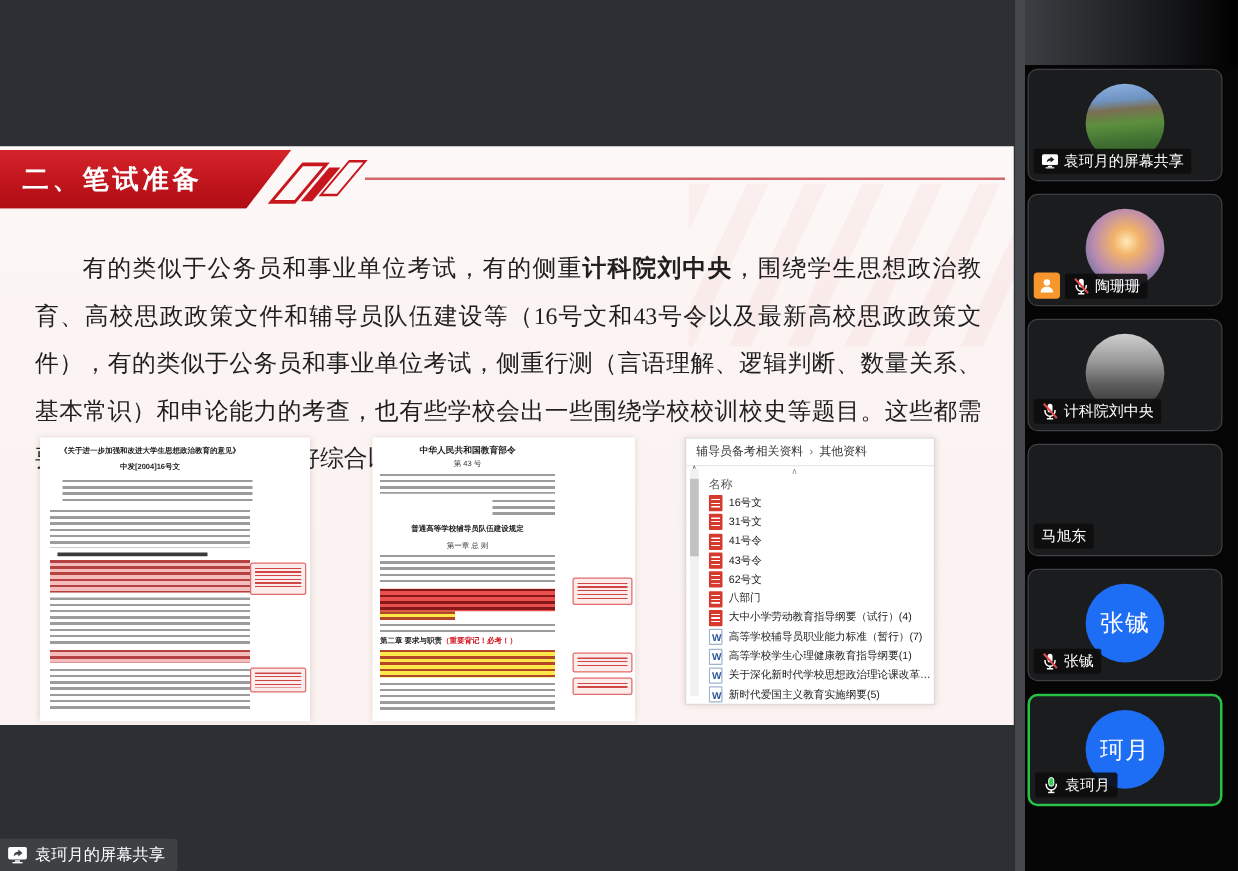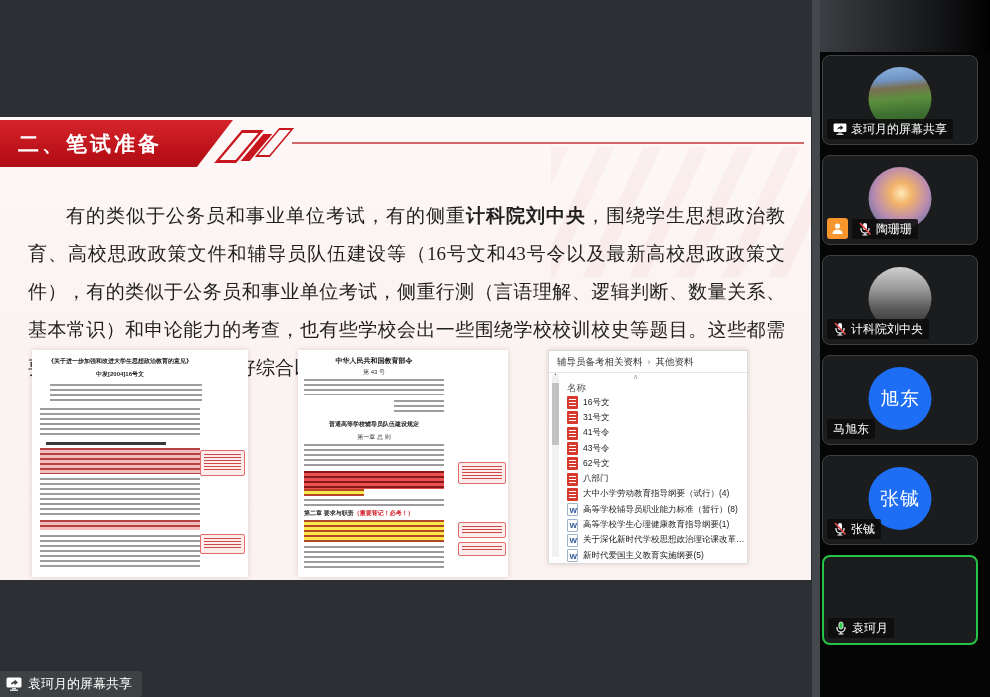--- a/index.html
+++ b/index.html
@@ -193,21 +193,21 @@
               <div class="file-row">
     <span class="fico pdf"></span>
     <span>八部门</span>
   </div>
               <div class="file-row">
     <span class="fico pdf"></span>
     <span>大中小学劳动教育指导纲要（试行）(4)</span>
   </div>
               <div class="file-row">
     <span class="fico word"></span>
-    <span>高等学校辅导员职业能力标准（暂行）(8)</span>
+    <span>高等学校辅导员职业能力标准（暂行）(7)</span>
   </div>
               <div class="file-row">
     <span class="fico word"></span>
     <span>高等学校学生心理健康教育指导纲要(1)</span>
   </div>
               <div class="file-row">
     <span class="fico word"></span>
     <span>关于深化新时代学校思想政治理论课改革…</span>
   </div>
               <div class="file-row">
@@ -296,21 +296,20 @@
                 <line x1="4.5" y1="13" x2="9.5" y2="13" stroke="#fff" stroke-width="1.2"></line>
                 <line x1="2" y1="1" x2="12.5" y2="12.5" stroke="#e14b4b" stroke-width="1.7"></line>
               </svg>
         </span>
 
         <span>计科院刘中央</span>
       </span>
     </div>
   </div>
       <div class="tile">
-    <div class="avatar initials">旭东</div>
     <div class="tile-bottom">
 
       <span class="nlabel">
 
         <span>马旭东</span>
       </span>
     </div>
   </div>
       <div class="tile">
     <div class="avatar initials">张铖</div>
@@ -326,20 +325,21 @@
                 <line x1="4.5" y1="13" x2="9.5" y2="13" stroke="#fff" stroke-width="1.2"></line>
                 <line x1="2" y1="1" x2="12.5" y2="12.5" stroke="#e14b4b" stroke-width="1.7"></line>
               </svg>
         </span>
 
         <span>张铖</span>
       </span>
     </div>
   </div>
       <div class="tile active">
+    <div class="avatar initials">珂月</div>
     <div class="tile-bottom">
 
       <span class="nlabel">
 
         <span class="icn">
           <svg width="14" height="14" viewBox="0 0 14 14">
                 <rect x="5" y="1" width="4" height="7" rx="2" fill="#2ad04e" stroke="#fff" stroke-width="0.8"></rect>
                 <path d="M3 6 v1 a4 4 0 0 0 8 0 v-1" stroke="#fff" stroke-width="1.2" fill="none"></path>
                 <line x1="7" y1="11" x2="7" y2="13" stroke="#fff" stroke-width="1.2"></line>
                 <line x1="4.5" y1="13" x2="9.5" y2="13" stroke="#fff" stroke-width="1.2"></line>

